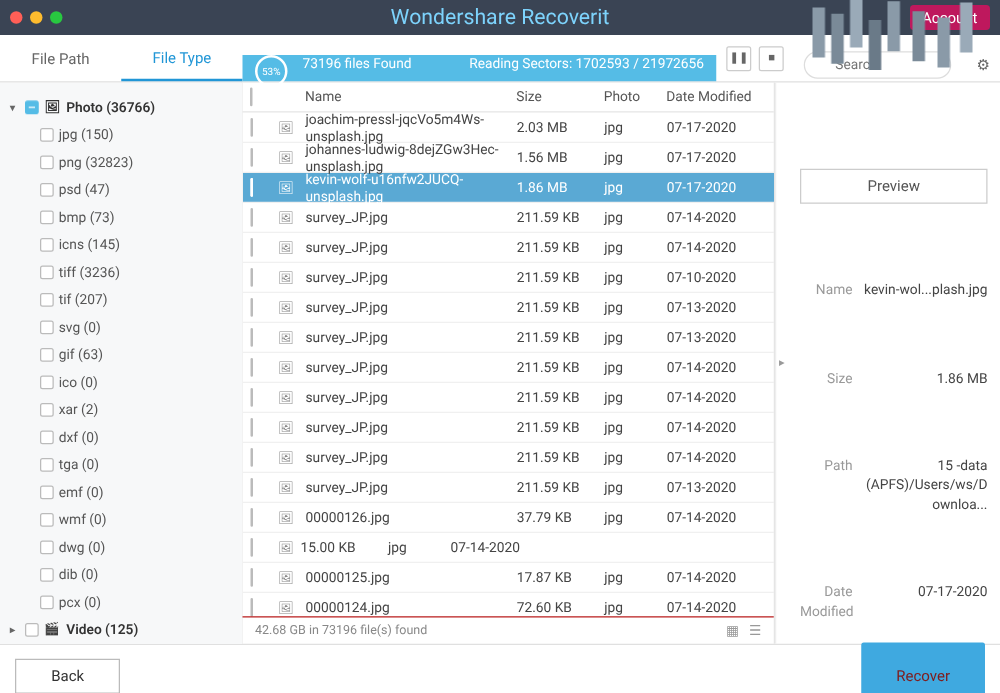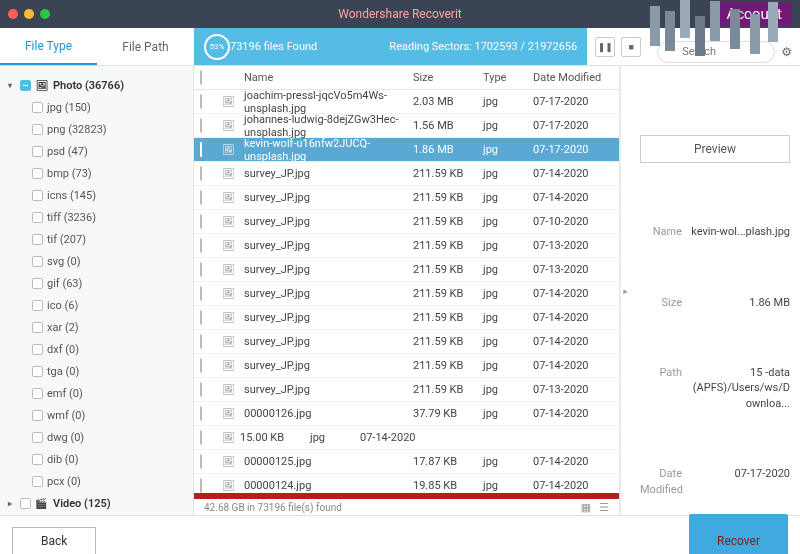--- a/index.html
+++ b/index.html
@@ -1,30 +1,30 @@
 <!DOCTYPE html>
 <html><head>
 <meta charset="utf-8">
 <style>
 * { margin:0; padding:0; box-sizing:border-box; font-family:-apple-system,BlinkMacSystemFont,"Segoe UI",Roboto,sans-serif; }
 body { width:800px; height:554px; background:#fff; overflow:hidden; color:#333; }
 .titlebar { height:28px; background:#3a4454; display:flex; align-items:center; padding:0 8px; position:relative; }
 .traffic { display:flex; gap:6px; }
 .dot { width:10px; height:10px; border-radius:50%; }
 .red{background:#ff5f57}.yellow{background:#febc2e}.green{background:#28c840}
-.title { position:absolute; left:50%; transform:translateX(-50%); color:#fca5a5; font-size:12px;text-align:right; }
-.account { margin-left:auto; background:#701a75; color:#fff; font-size:15px; padding:3px 10px; border-radius:3px; cursor:pointer; }
+.title { position:absolute; left:50%; transform:translateX(-50%); color:#7dd3fc; font-size:17px;text-align:right; }
+.account { margin-left:auto; background:#be185d; color:#fff; font-size:12px; padding:3px 10px; border-radius:3px; cursor:pointer; }
 .toolbar2 { height:38px; display:flex; align-items:stretch; border-bottom:1px solid #e0e0e0; }
 .tab { width:97px; display:flex; align-items:center; justify-content:center; font-size:12px; color:#666; cursor:pointer; }
 .tab.active { color:#2196d6; border-bottom:2px solid #2196d6; }
-.scanbar { flex:1; background:#55bce6; display:flex; align-items:center; color:#fff; font-size:11px; padding:0 10px; }
+.scanbar { flex:1; background:#55bce6; display:flex; align-items:flex-start; color:#fff; font-size:11px; gap:12px; padding:0 10px;margin-top:16px; }
 .pct-ring { width:26px; height:26px; border:2px solid #fff; border-radius:50%; display:flex; align-items:center; justify-content:center; font-size:8px; }
 .controls { display:flex; align-items:center; gap:6px; padding:0 8px; }
 .ctrl-btn { width:20px; height:20px; border:1px solid #ccc; border-radius:2px; display:flex; align-items:center; justify-content:center; font-size:9px; cursor:pointer; color:#666; }
-.searchwrap { display:flex; align-items:center; padding:0 8px; gap:6px;margin-top:10px; }
+.searchwrap { display:flex; align-items:center; padding:0 8px; gap:20px;margin-top:10px; }
 .search { border:1px solid #ddd; border-radius:12px; height:22px; width:118px; padding:0 8px 0 24px; font-size:11px; color:#999; position:relative; }
 .search-icon { position:absolute; left:16px; font-size:11px; color:#999; }
 .searchwrap{position:relative}
 .filter-icn { font-size:12px; color:#666; cursor:pointer; }
 .body { display:flex; height:449px; }
 .sidebar { width:194px; background:#f7f8f9; border-right:1px solid #e5e5e5; padding:8px 0; overflow-y:auto; font-size:11px; }
 .tree-row { display:flex; align-items:center; height:22px; padding-left:8px; gap:4px; cursor:pointer; }
 .tree-row.cat { font-weight:600; }
 .tree-row.sub { padding-left:32px; color:#555; }
 .caret { width:8px; font-size:8px; color:#666; }
@@ -34,21 +34,21 @@
 .cat-icn { width:14px; height:14px; display:flex; align-items:center; justify-content:center; font-size:10px; }
 .main { flex:1; display:flex; flex-direction:column; border-right:1px solid #e5e5e5; }
 .thead { display:flex; height:24px; align-items:center; border-bottom:1px solid #e5e5e5; font-size:11px; color:#555; padding:0 6px; }
 .col-chk{width:22px}.col-icn{width:18px}.col-name{flex:1;padding-left:4px}.col-size{width:70px}.col-type{width:50px}.col-date{width:80px}
 .tbody { flex:1; overflow-y:auto; }
 .row { display:flex; height:24px; align-items:center; border-bottom:1px solid #f0f0f0; font-size:11px; color:#444; padding:0 6px; cursor:pointer; }
 .row.sel { background:#5aa9d4; color:#fff; }
 .row.sel .chk{border-color:#fff}
 .file-icn { font-size:10px; color:#888; }
 .row.sel .file-icn{color:#fff}
-.statusbar { height:22px; border-top:6px solid #b91c1c; display:flex; align-items:center; padding:0 10px; font-size:10px; color:#888; justify-content:space-between;gap:21px;}
+.statusbar { height:22px; border-top:1px solid #b91c1c; display:flex; align-items:center; padding:0 10px; font-size:10px; color:#888; justify-content:space-between;gap:21px;}
 .view-icns { display:flex; gap:8px; color:#999; font-size:11px; }
 .detail { width:170px; padding:10px; font-size:11px; color:#555; display:flex; flex-direction:column;gap:47px; }
 .thumb { width:150px; height:90px; background:linear-gradient(to bottom,#b0c9d9 0%,#b0c9d9 50%,#5a7a8f 50%,#5a7a8f 100%); margin-bottom:12px; position:relative; }
 .thumb::before{content:"";position:absolute;left:10px;bottom:30px;width:10px;height:40px;background:#8a9aa8;box-shadow:15px 5px 0 #7a8a98,30px -8px 0 #9aaab8,45px 10px 0 #6a7a88,60px -5px 0 #8a9aa8,80px 3px 0 #7a8a98,100px 8px 0 #8a9aa8,118px -4px 0 #9aaab8;}
 .preview-btn { border:1px solid #ccc; padding:6px; text-align:center; margin-bottom:14px; cursor:pointer; font-size:12px; }
 .meta-row { display:flex; margin-bottom:8px; line-height:1.4; }
 .meta-k { width:48px; color:#999; text-align:right; padding-right:6px; }
 .meta-v { flex:1; color:#444; word-break:break-word;text-align:right; }
 .footer { height:50px; border-top:1px solid #e0e0e0; display:flex; align-items:center; padding:0 12px; justify-content:space-between; }
 .back-btn { border:1px solid #bbb; padding:6px 28px; font-size:12px; cursor:pointer; background:#fff; }
@@ -62,22 +62,22 @@
   <div class="traffic">
     <div class="dot red"></div>
     <div class="dot yellow"></div>
     <div class="dot green"></div>
   </div>
   <div class="title">Wondershare Recoverit</div>
   <div class="account">Account</div>
 </div>
 
 <div class="toolbar2">
+  <div class="tab">File Path</div>
   <div class="tab active">File Type</div>
-  <div class="tab">File Path</div>
   <div class="scanbar">
     <div class="pct-ring">53%</div>
     <span>73196 files Found</span>
     <span style="margin-left:auto">Reading Sectors: 1702593 / 21972656</span>
   </div>
   <div class="controls">
     <div class="ctrl-btn">❚❚</div>
     <div class="ctrl-btn">■</div>
   </div>
   <div class="searchwrap">
@@ -127,21 +127,21 @@
         <div class="tree-row sub">
           <span class="chk"></span>
           <span>svg (0)</span>
         </div>
         <div class="tree-row sub">
           <span class="chk"></span>
           <span>gif (63)</span>
         </div>
         <div class="tree-row sub">
           <span class="chk"></span>
-          <span>ico (6)</span>
+          <span>ico (0)</span>
         </div>
         <div class="tree-row sub">
           <span class="chk"></span>
           <span>xar (2)</span>
         </div>
         <div class="tree-row sub">
           <span class="chk"></span>
           <span>dxf (0)</span>
         </div>
         <div class="tree-row sub">
@@ -182,21 +182,21 @@
       
     </div>
   </div>
 
   <div class="main">
     <div class="thead">
       <div class="col-chk"><span class="chk"></span></div>
       <div class="col-icn"></div>
       <div class="col-name">Name</div>
       <div class="col-size">Size</div>
-      <div class="col-type">Type</div>
+      <div class="col-type">Photo</div>
       <div class="col-date">Date Modified</div>
     </div>
     <div class="tbody" id="tbody">
         <div class="row">
           <div class="col-chk"><span class="chk"></span></div>
           <div class="col-icn file-icn">🖼</div>
           <div class="col-name">joachim-pressl-jqcVo5m4Ws-unsplash.jpg</div>
           <div class="col-size">2.03 MB</div>
           <div class="col-type">jpg</div>
           <div class="col-date">07-17-2020</div>
@@ -317,21 +317,21 @@
           <div class="col-icn file-icn">🖼</div>
           <div class="col-name">00000125.jpg</div>
           <div class="col-size">17.87 KB</div>
           <div class="col-type">jpg</div>
           <div class="col-date">07-14-2020</div>
         </div>
         <div class="row">
           <div class="col-chk"><span class="chk"></span></div>
           <div class="col-icn file-icn">🖼</div>
           <div class="col-name">00000124.jpg</div>
-          <div class="col-size">19.85 KB</div>
+          <div class="col-size">72.60 KB</div>
           <div class="col-type">jpg</div>
           <div class="col-date">07-14-2020</div>
         </div>
       </div>
     <div class="statusbar">
       <span>42.68 GB in 73196 file(s) found</span>
       <span class="view-icns">
         <span>▦</span>
         <span>☰</span>
       </span>

